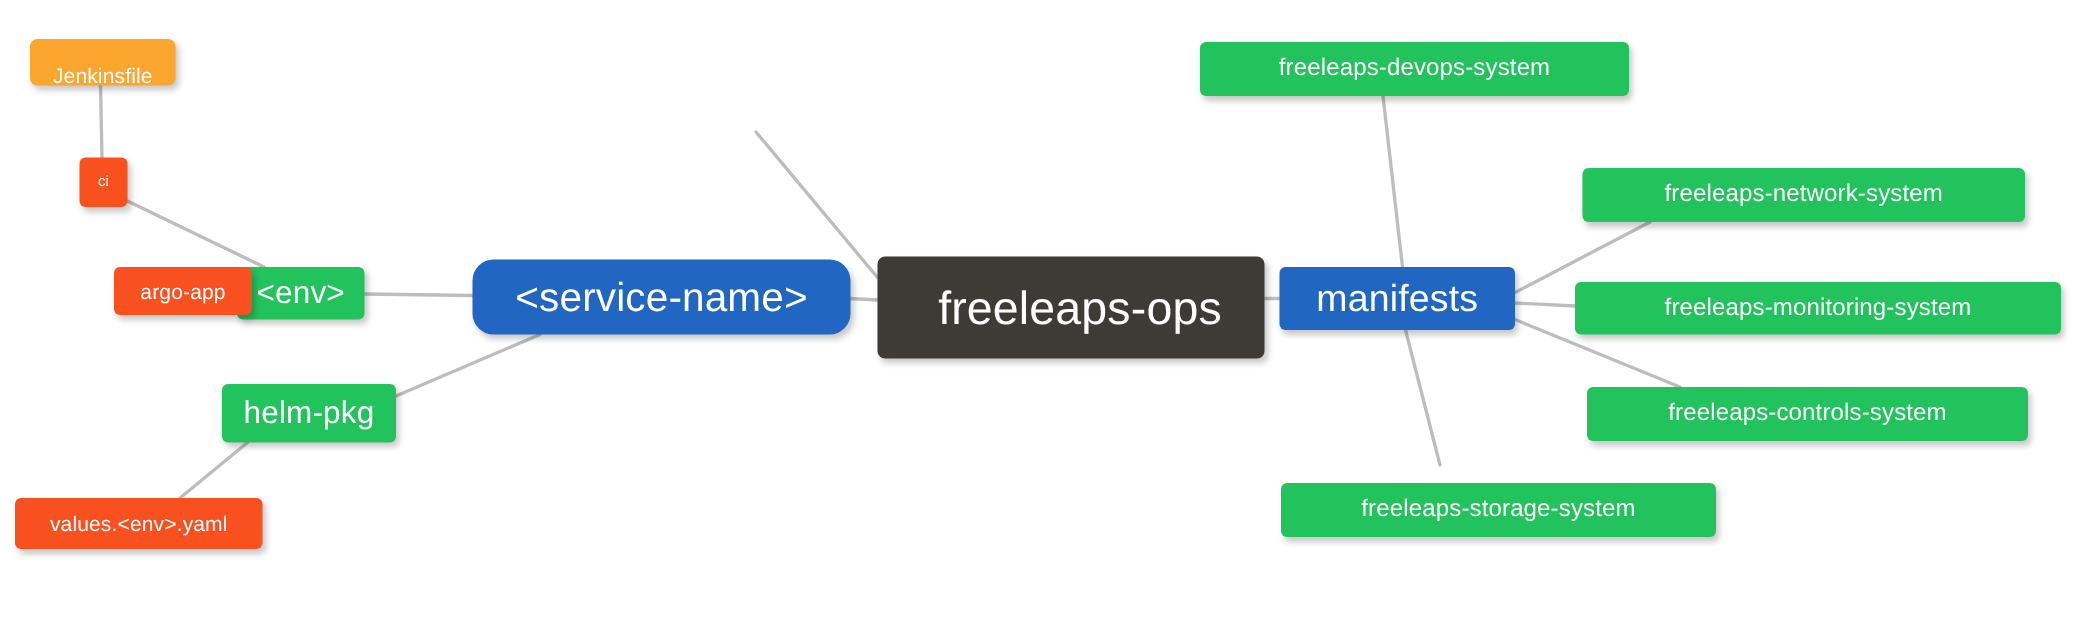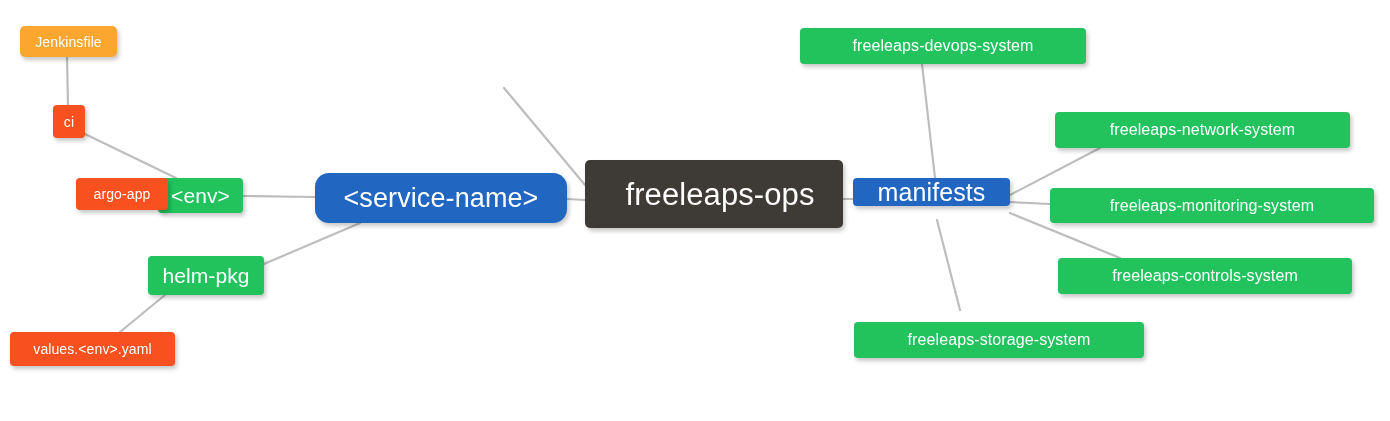--- a/index.html
+++ b/index.html
@@ -65,28 +65,29 @@
     font-size: 16px;
   }
   .n-green.mid {
     font-size: 21px;
   }
   
   .n-orange {
     background: #fba62f;
     font-size: 14px;
     border-radius: 5px;
+    align-items: flex-end;
   }
   .n-red {
     background: #f9501f;
     font-size: 14px;
     border-radius: 4px;
   }
   .n-red.tiny {
-    font-size: 14px;
+    font-size: 10px;
   }
 </style>
 </head>
 <body>
 
 <div id="canvas">
 
   <svg id="edges" viewBox="0 0 1390 421" width="1390" height="421" xmlns="http://www.w3.org/2000/svg">
     <g fill="none" stroke="#bdbdbd" stroke-width="2.2" stroke-linecap="round">
 
@@ -113,30 +114,30 @@
       <path d="M 1010 195 L 1100 148"></path>
 
       <path d="M 1010 202 L 1050 204"></path>
 
       <path d="M 1010 213 L 1120 258"></path>
 
       <path d="M 937 220 L 960 310"></path>
     </g>
   </svg>
 
-  <div class="node n-root" style="left: 585px; top: 160px; width: 258px; height: 68px; background: rgb(62, 58, 54); padding-left: 12px;">
+  <div class="node n-root" style="left: 585px; top: 171px; width: 258px; height: 68px; background: rgb(62, 58, 54); padding-left: 12px;">
     <span class="node-label">freeleaps-ops</span>
   </div>
 
 
   <div class="node n-blue" style="left: 315px; top: 173px; width: 252px; height: 50px; background: rgb(33, 102, 193); border-radius: 14px;">
     <span class="node-label">&lt;service-name&gt;</span>
   </div>
 
-  <div class="node n-blue small" style="left: 853px; top: 178px; width: 157px; height: 28px; background: rgb(33, 102, 193);">
+  <div class="node n-blue small" style="left: 853px; top: 178px; width: 157px; height: 42px; background: rgb(33, 102, 193);">
     <span class="node-label">manifests</span>
   </div>
 
   <div class="node n-green mid" style="left: 158px; top: 178px; width: 85px; height: 35px; background: rgb(34, 195, 93);">
     <span class="node-label">&lt;env&gt;</span>
   </div>
 
   <div class="node n-green mid" style="left: 148px; top: 256px; width: 116px; height: 39px; background: rgb(34, 195, 93);">
     <span class="node-label">helm-pkg</span>
   </div>

